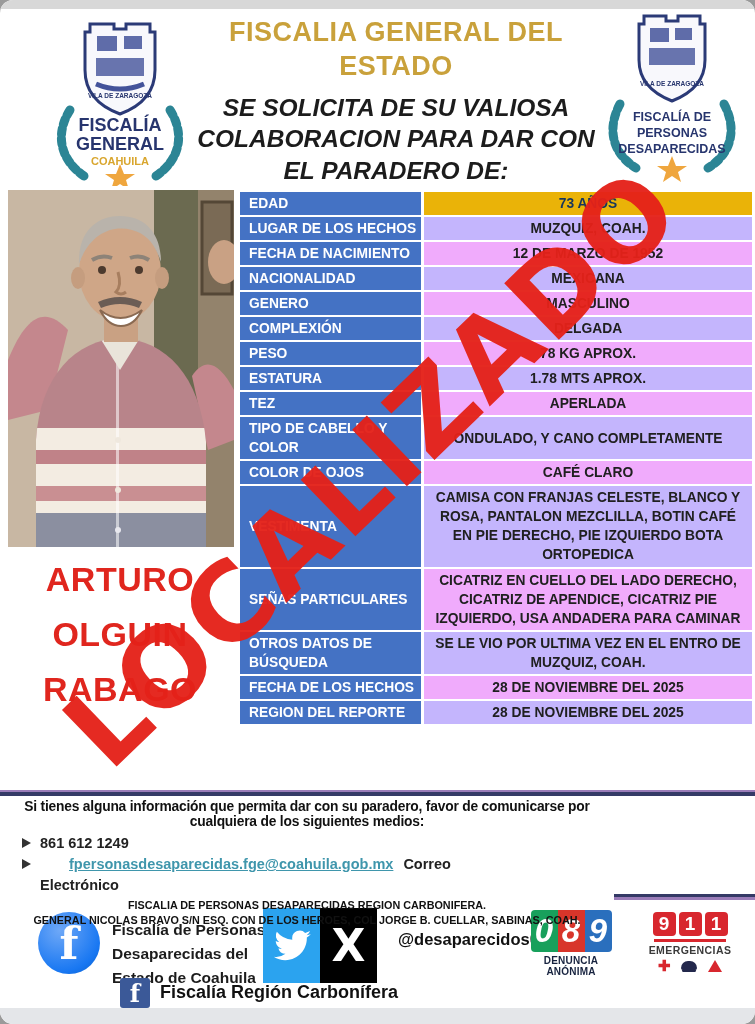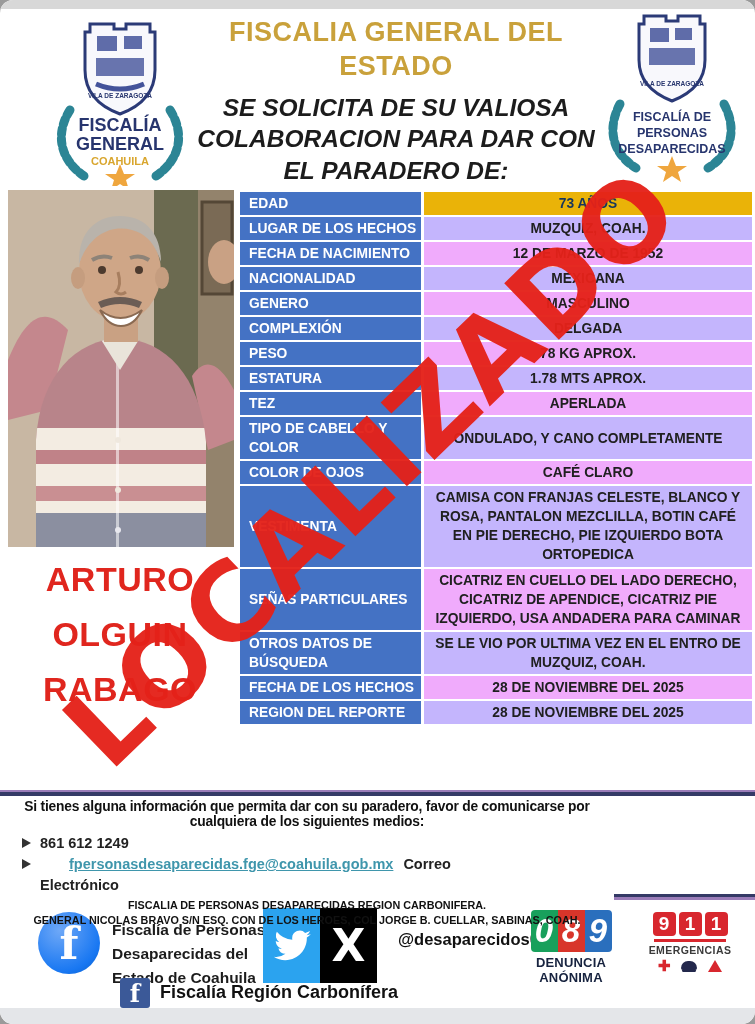--- a/index.html
+++ b/index.html
@@ -70,21 +70,21 @@
             display:flex;align-items:center;justify-content:center;color:#fff;font-size:44px;
             font-weight:bold;font-family:"DejaVu Sans",sans-serif;}
   .handle{position:absolute;left:398px;top:30px;font-size:16.5px;font-weight:bold;color:#111;}
   .logo089{position:absolute;left:528px;top:10px;width:86px;text-align:center;}
   .logo089 .digits{display:flex;justify-content:center;}
   .logo089 .digits span{display:block;width:27px;height:42px;color:#fff;font-weight:bold;
                         font-size:33px;line-height:42px;font-style:italic;}
   .d0{background:#18a05c;border-radius:4px 0 0 4px;}
   .d8{background:#d8352a;}
   .d9{background:#2a6fbd;border-radius:0 4px 4px 0;}
-  .logo089 .cap089{margin-top:3px;font-size:13px;font-weight:bold;color:#17233f;letter-spacing:.2px;}
+  .logo089 .cap089{margin-top:3px;font-size:10px;font-weight:bold;color:#17233f;letter-spacing:.2px;}
   .logo911{position:absolute;left:648px;top:12px;width:84px;text-align:center;}
   .logo911 .digits{display:flex;justify-content:center;gap:3px;}
   .logo911 .digits span{display:block;width:23px;height:24px;background:#d8272e;border-radius:4px;
                         color:#fff;font-weight:bold;font-size:19px;line-height:24px;}
   .logo911 .redline{height:3px;background:#d8272e;margin:3px 6px 2px 6px;}
   .cap911{font-size:10.5px;font-weight:bold;color:#3a3a3a;letter-spacing:.4px;}
   .icons911{display:flex;justify-content:space-between;padding:2px 10px 0 10px;align-items:center;}
   .ic-cross{color:#d8272e;font-size:15px;font-weight:bold;line-height:1;}
   .ic-cap{width:16px;height:9px;background:#23284c;border-radius:7px 7px 2px 2px;position:relative;}
   .ic-cap:after{content:"";position:absolute;left:1px;bottom:-2px;width:14px;height:3px;background:#23284c;border-radius:2px;}

